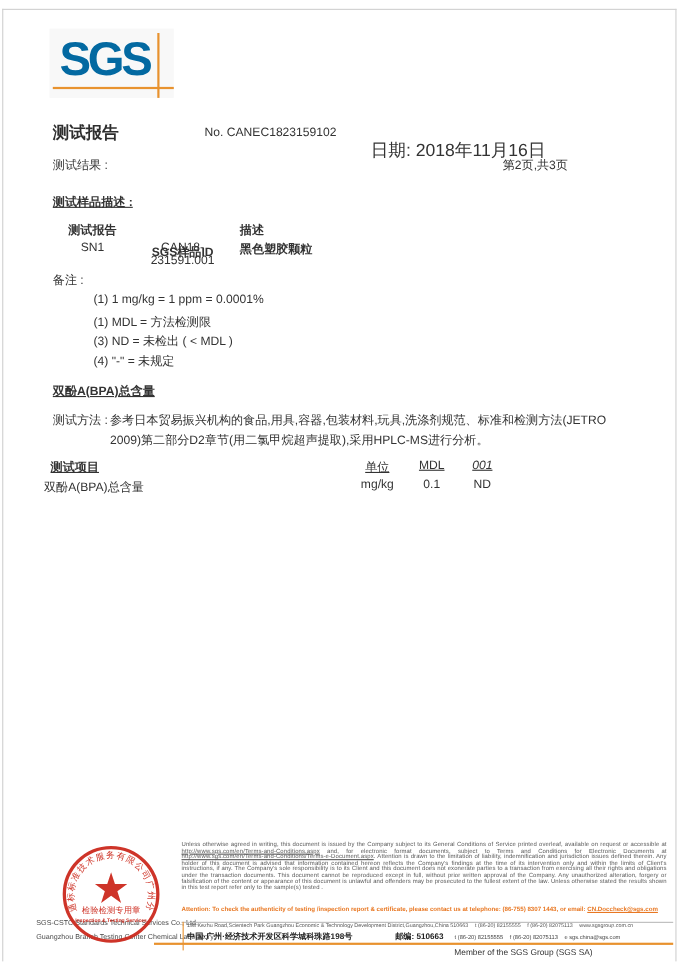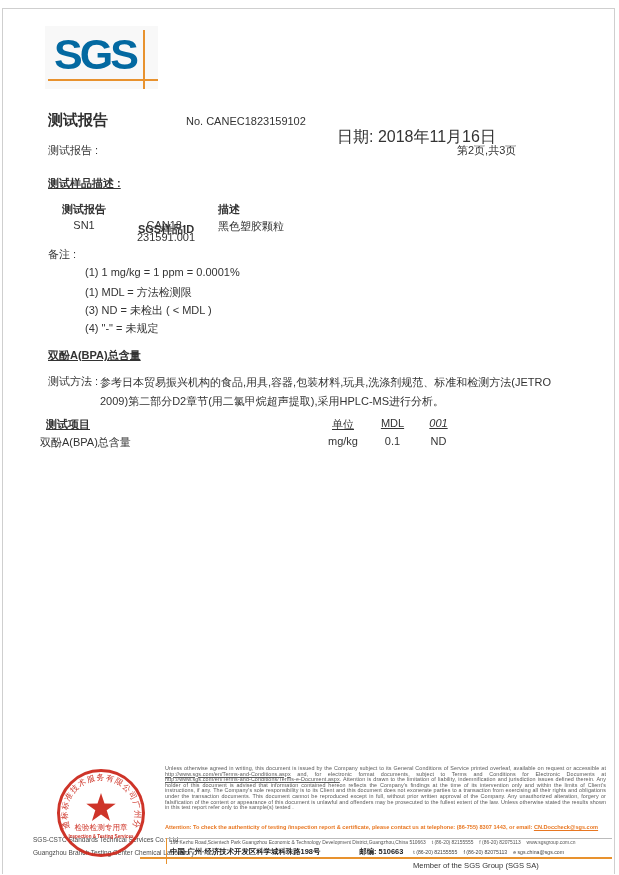--- a/index.html
+++ b/index.html
@@ -32,21 +32,21 @@
 
   .results-label { left:48px; top:143px; }
   .sample-desc-heading { left:48px; top:176px; }
 
   
   .st-h1 { left:48px; top:202px; width:72px; text-align:center; }
   .st-h2 { left:125px; top:202px; width:82px; text-align:center;margin-top:20px; }
   .st-h3 { left:218px; top:202px; }
   .st-c1 { left:48px; top:219px; width:72px; text-align:center; }
   .st-c2 { left:125px; top:219px; width:82px; text-align:center; }
-  .st-c3 { left:218px; top:219px; }
+  .st-c3 { left:218px; top:219px;font-weight:bold; }
 
   .notes-label { left:48px; top:247px; }
   .note-line { left:85px;text-align:center; }
   .note-0 { top:266px; } .note-1 { top:285px; } .note-2 { top:303px; } .note-3 { top:321px; }
 
   .bpa-heading { left:48px; top:348px; }
   .method-label { left:48px; top:374px; }
   .method-text { left:100px; top:373px; width:478px; line-height:19px; }
 
   
@@ -86,21 +86,21 @@
   <span class="abs logo-text" style="position:fixed;">SGS</span>
 </div>
 <div class="abs logo-vline" style="background:#e8922e"></div>
 <div class="abs logo-hline" style="background:#e8922e"></div>
 
 <div class="abs doc-title">测试报告</div>
 <div class="abs report-no">No. CANEC1823159102</div>
 <div class="abs report-date">日期: 2018年11月16日</div>
 <div class="abs report-page">第2页,共3页</div>
 
-<div class="abs body-txt results-label">测试报告 :</div>
+<div class="abs body-txt results-label">测试结果 :</div>
 <div class="abs body-txt bold ul sample-desc-heading">测试样品描述 :</div>
 
 <div class="abs body-txt bold st-h1">测试报告</div>
 <div class="abs body-txt bold st-h2">SGS样品ID</div>
 <div class="abs body-txt bold st-h3">描述</div>
 <div class="abs body-txt st-c1">SN1</div>
 <div class="abs body-txt st-c2">CAN18-231591.001</div>
 <div class="abs body-txt st-c3">黑色塑胶颗粒</div>
 
 <div class="abs body-txt notes-label">备注 :</div>

